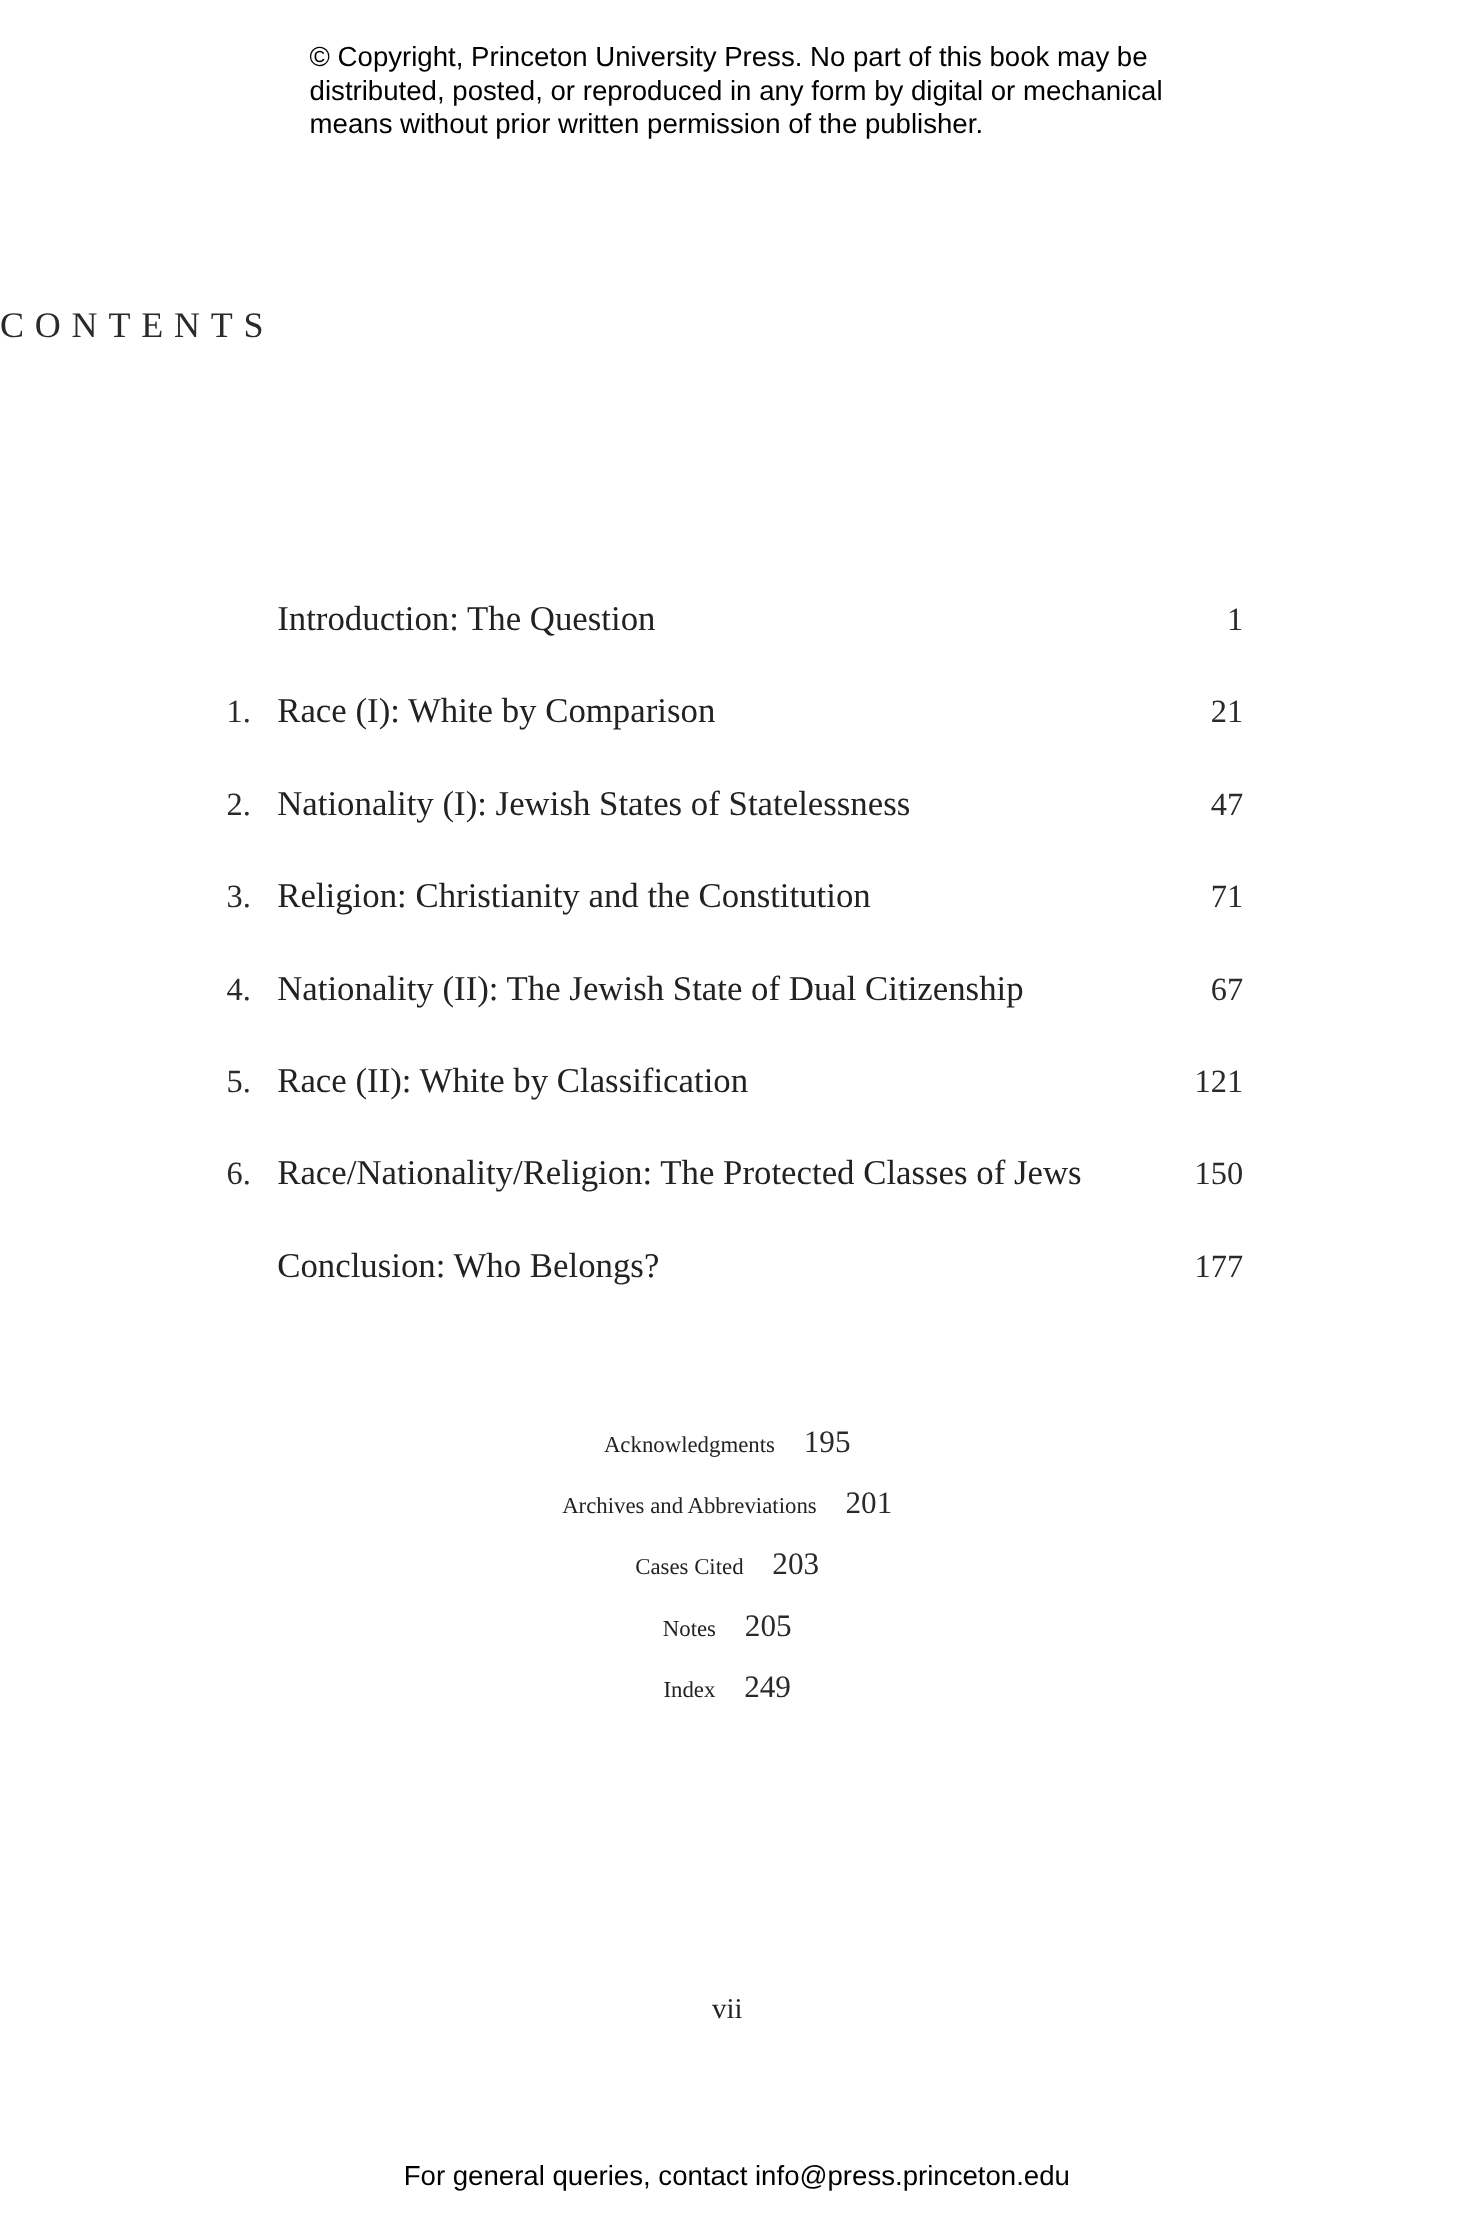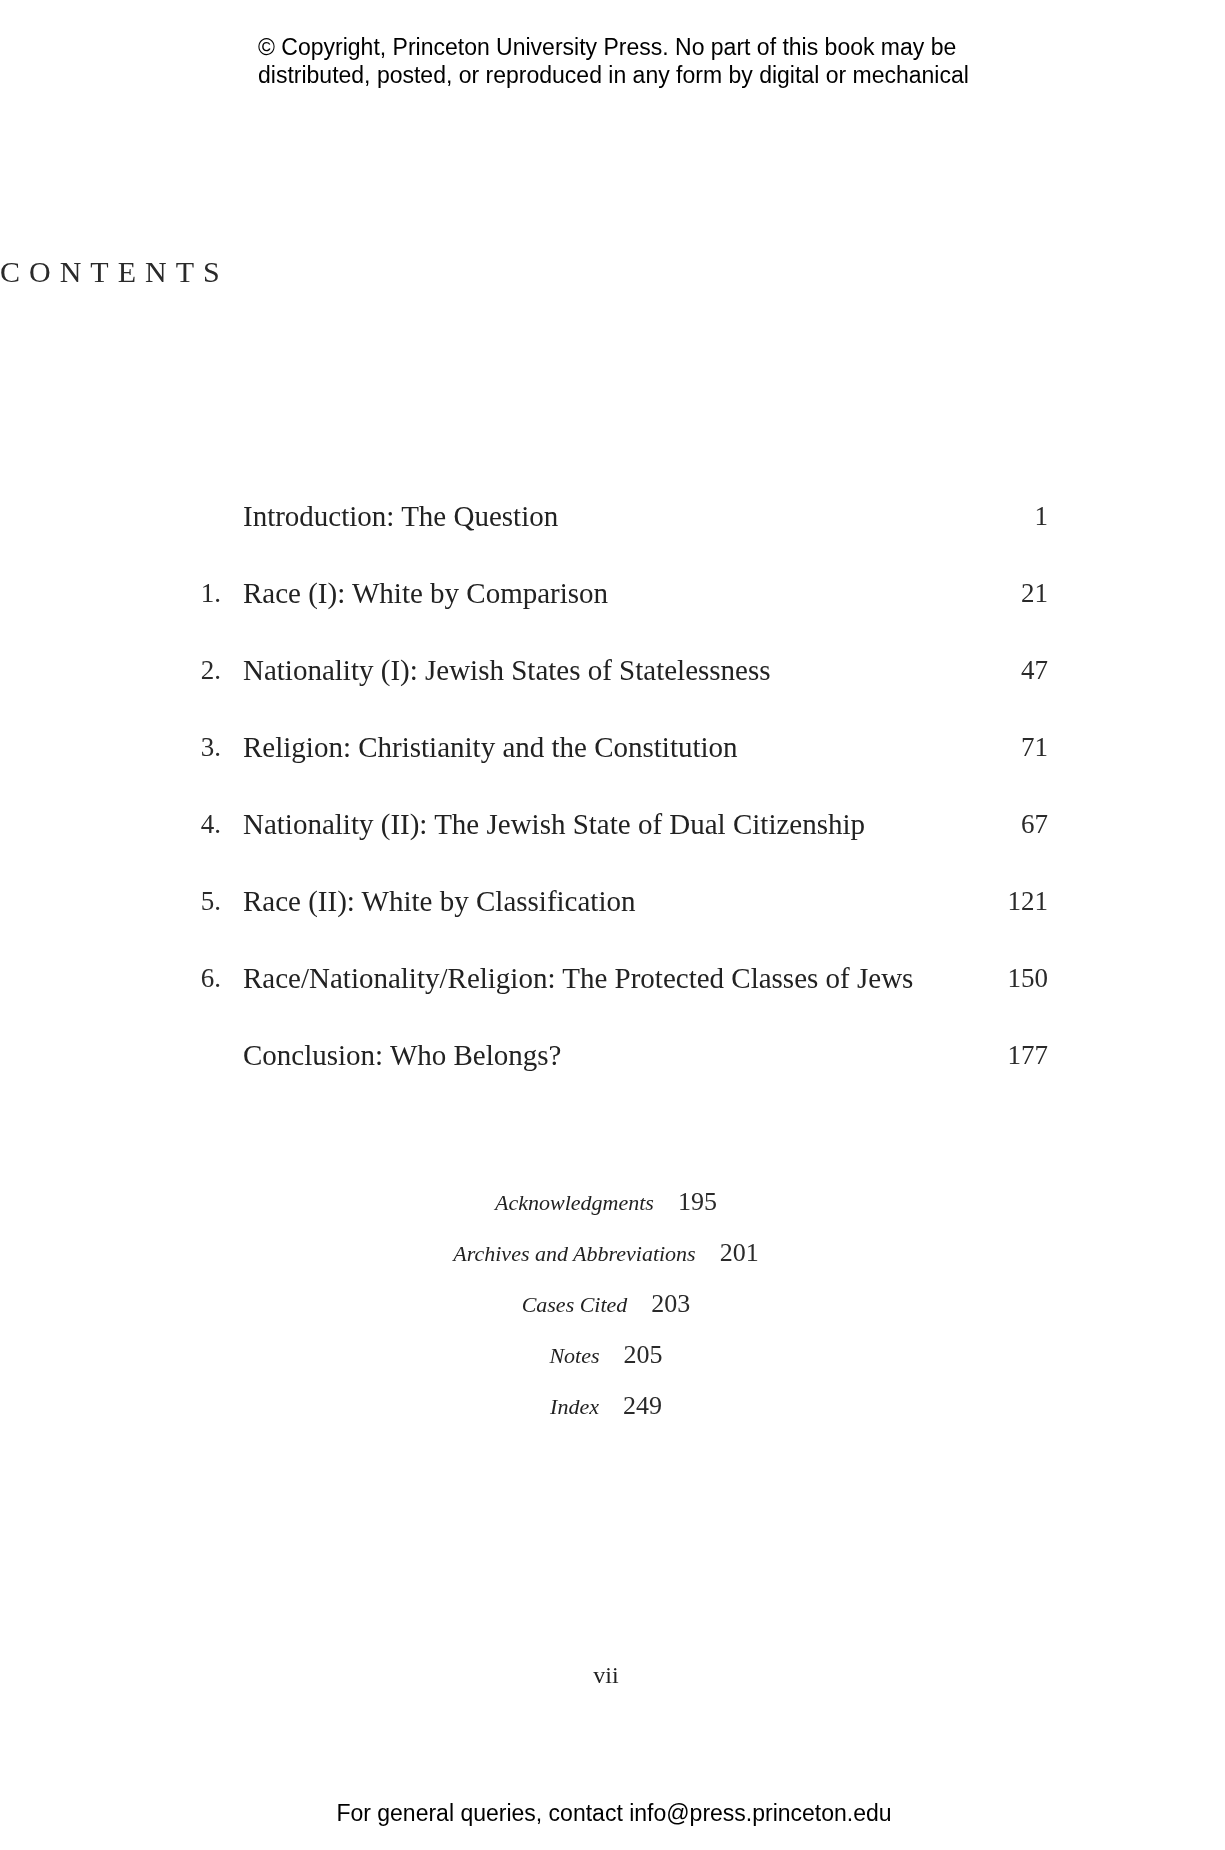--- a/index.html
+++ b/index.html
@@ -33,21 +33,21 @@
     left: 0;
     width: 1212px;
     text-align: left;
     font-size: 30px;
     letter-spacing: 9px;
     color: #2a2a2a;
   }
   .toc {
     position: absolute;
     top: 478px;
-    left: 16px;
+    left: 4px;
     width: 1032px;
   }
   .toc-row {
     display: flex;
     align-items: center;
     height: 77px;
   }
   .toc-num {
     width: 205px;
     text-align: right;
@@ -74,22 +74,21 @@
     left: 106px;
     width: 1000px;
     text-align: center;
   }
   .bm-row {
     height: 51px;
     line-height: 51px;
     white-space: nowrap;
   }
   .bm-title {
-    font-style: italic;
-    font-size: 22px;
+    font-size: 19px;
     color: #222222;
   }
   .bm-page {
     font-style: normal;
     font-size: 26px;
     color: #2a2a2a;
     margin-left: 20px;
     text-align: right;
   }
   .folio {
@@ -113,20 +112,21 @@
   }
 </style>
 </head>
 <body>
 
 <div class="page">
 
   <div class="copyright">
     <div>© Copyright, Princeton University Press. No part of this book may be</div>
     <div>distributed, posted, or reproduced in any form by digital or mechanical</div>
+    <div>means without prior written permission of the publisher.</div>
   </div>
 
   <div class="contents-title">CONTENTS</div>
 
   <div class="toc">
     <div class="toc-row">
       <span class="toc-num"></span>
       <span class="toc-title">Introduction: The Question</span>
       <span class="toc-spacer"></span>
       <span class="toc-page">1</span>

